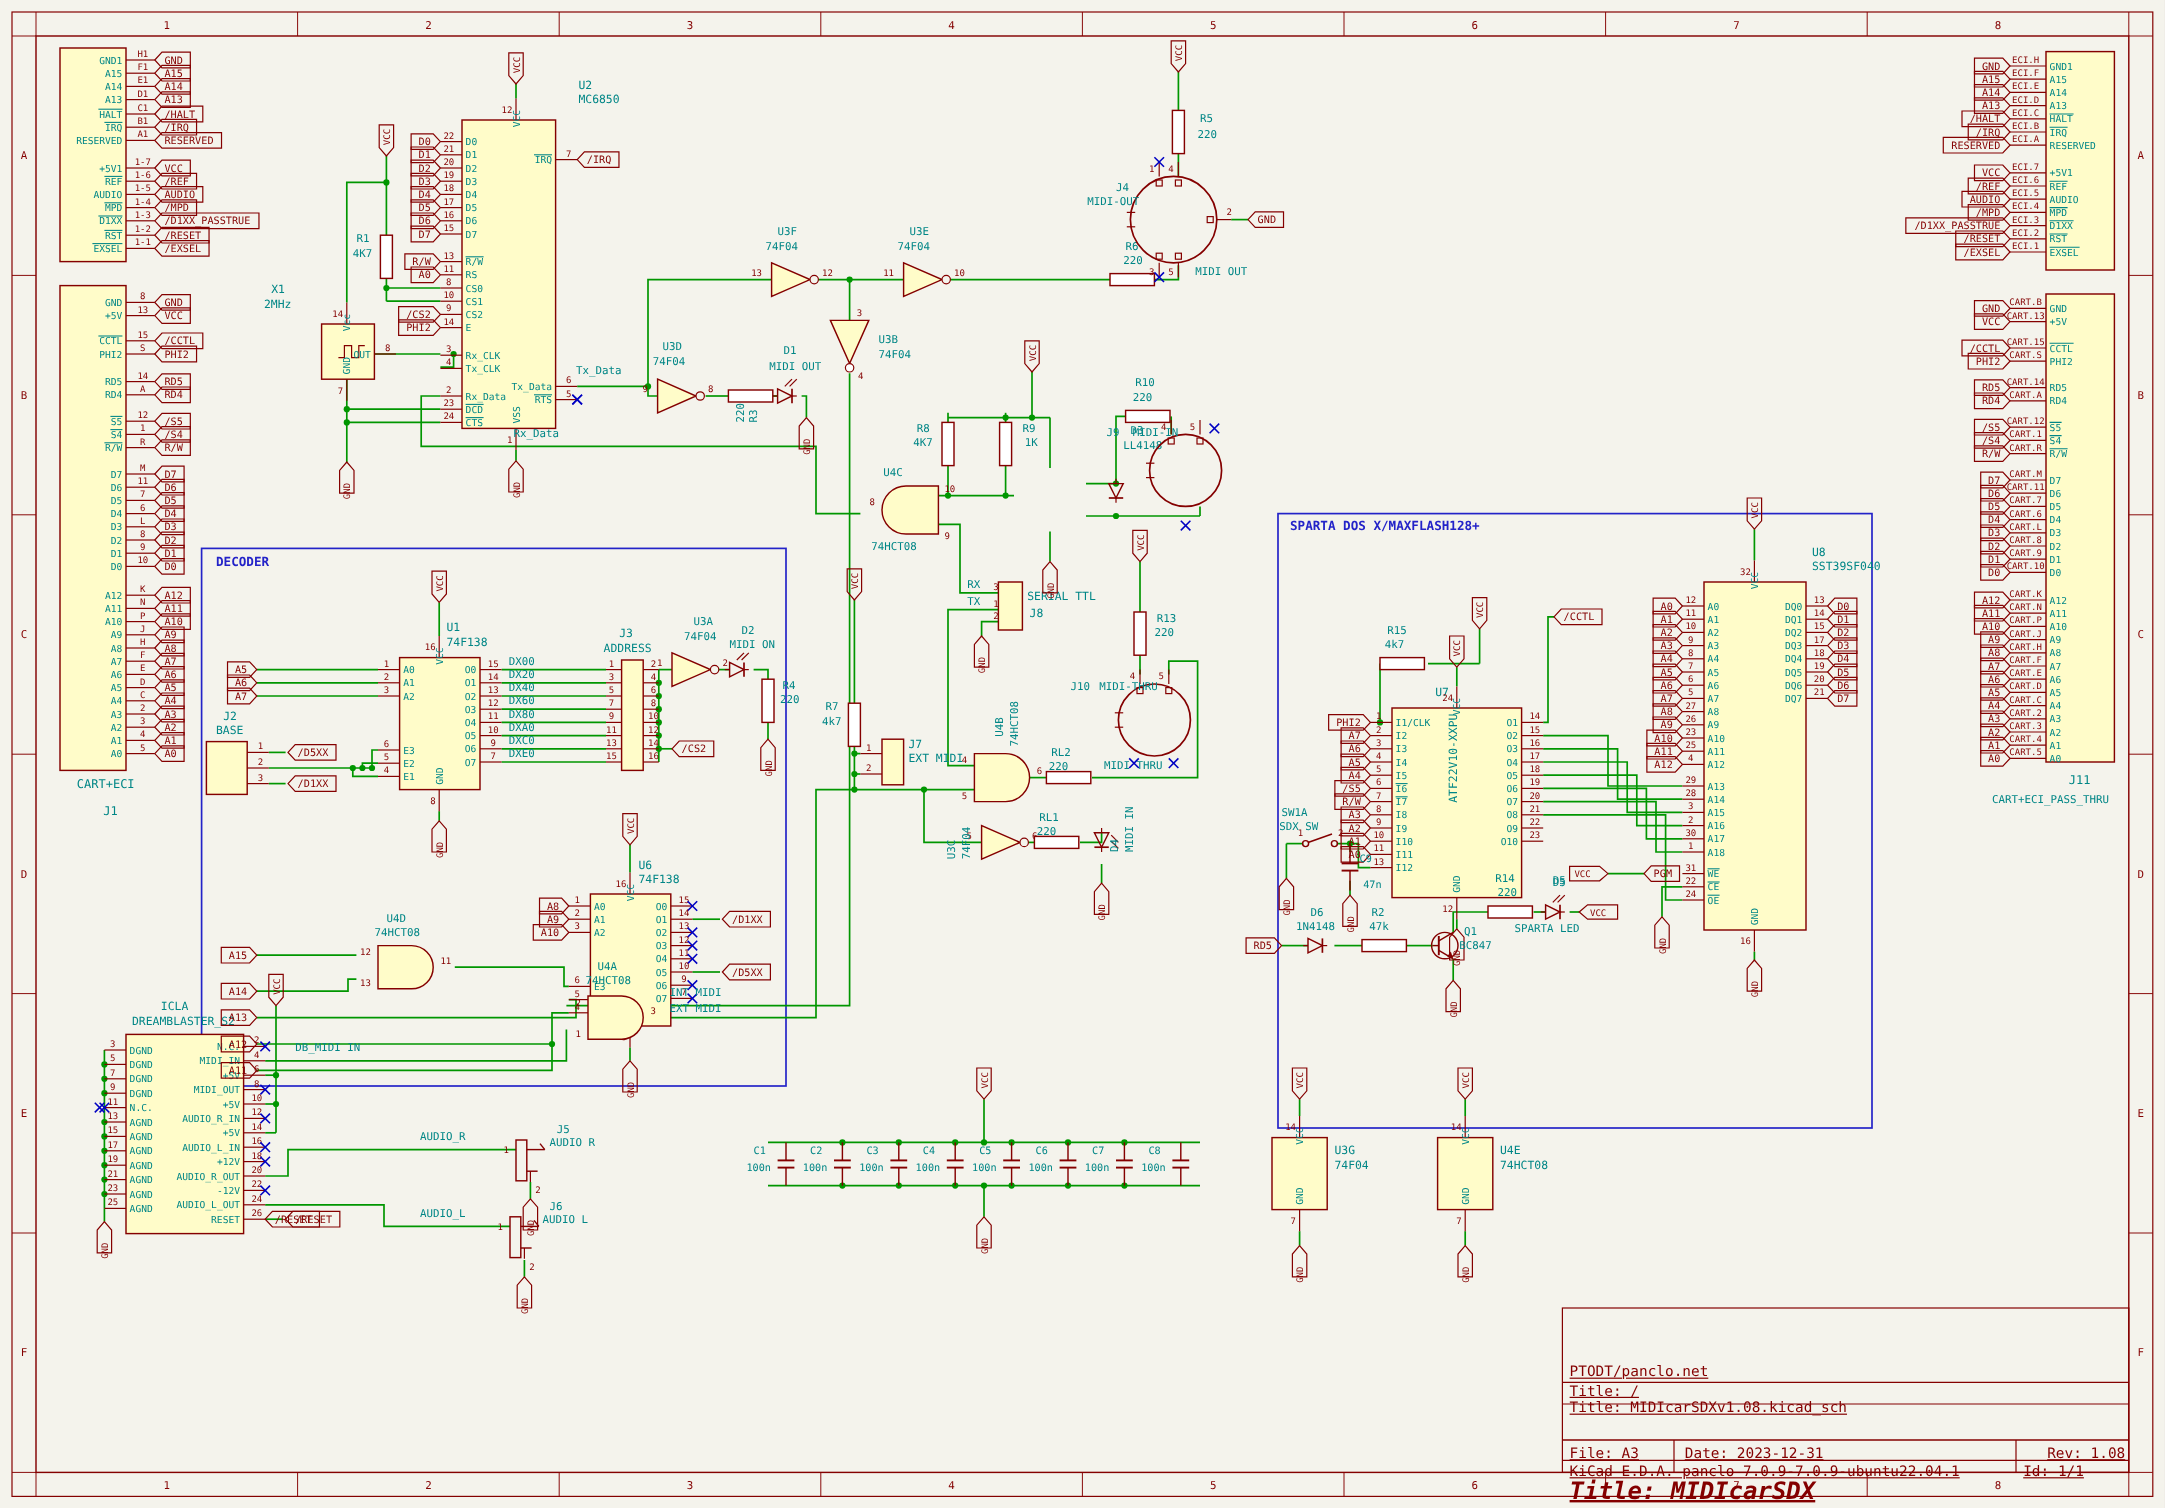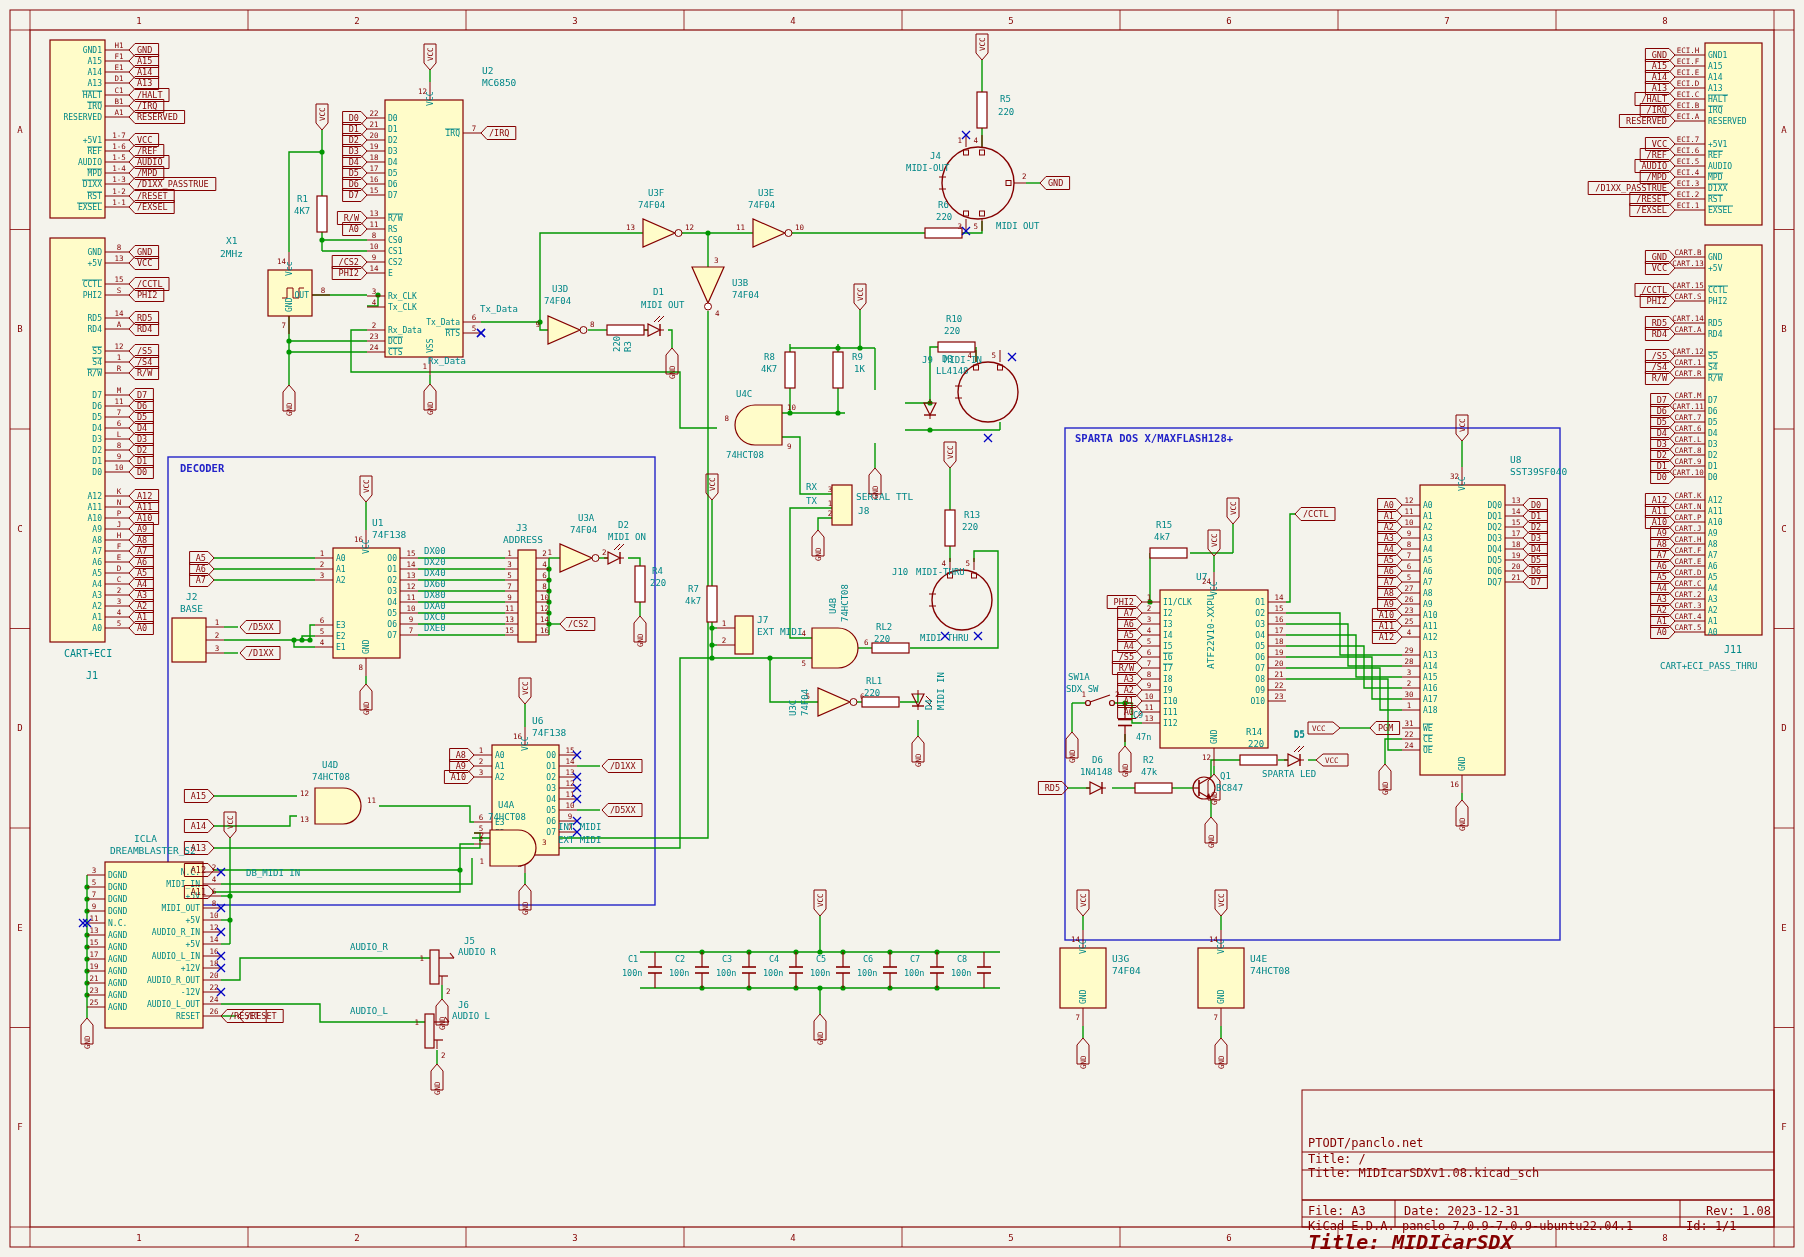--- a/index.html
+++ b/index.html
@@ -2,21 +2,21 @@
 <html><head>
 <meta charset="utf-8">
 <style>
   html,body{margin:0;padding:0;background:#e8e6df;}
   #sheet{position:relative;width:1804px;height:1257px;background:#F4F3EC;overflow:hidden;
          font-family:"DejaVu Sans Mono",monospace;}
   svg{position:absolute;left:0;top:0;}
   text{font-family:"DejaVu Sans Mono",monospace;}
   #titleblock{position:absolute;left:1302px;top:1090px;width:472px;height:137px;color:#840000;
               font-family:"DejaVu Sans Mono",monospace;font-size:12px;}
-  #titleblock .row{position:absolute;left:6px;white-space:nowrap;}
+  #titleblock .row{position:absolute;left:6px;white-space:nowrap;text-decoration:underline;}
   #tb-title{font-weight:bold;font-style:italic;font-size:20px;margin-top:47px;}
 </style>
 </head>
 <body>
 
 <div id="sheet">
   <svg id="schem" width="1804" height="1257" viewBox="0 0 1804 1257">
       <g>
         <rect x="168" y="457" width="487" height="448" fill="none" stroke="#2323C8" stroke-width="1.4"></rect>
         <text x="180" y="472" fill="#2323C8" font-size="10.5" text-anchor="start" font-weight="bold">DECODER</text>

